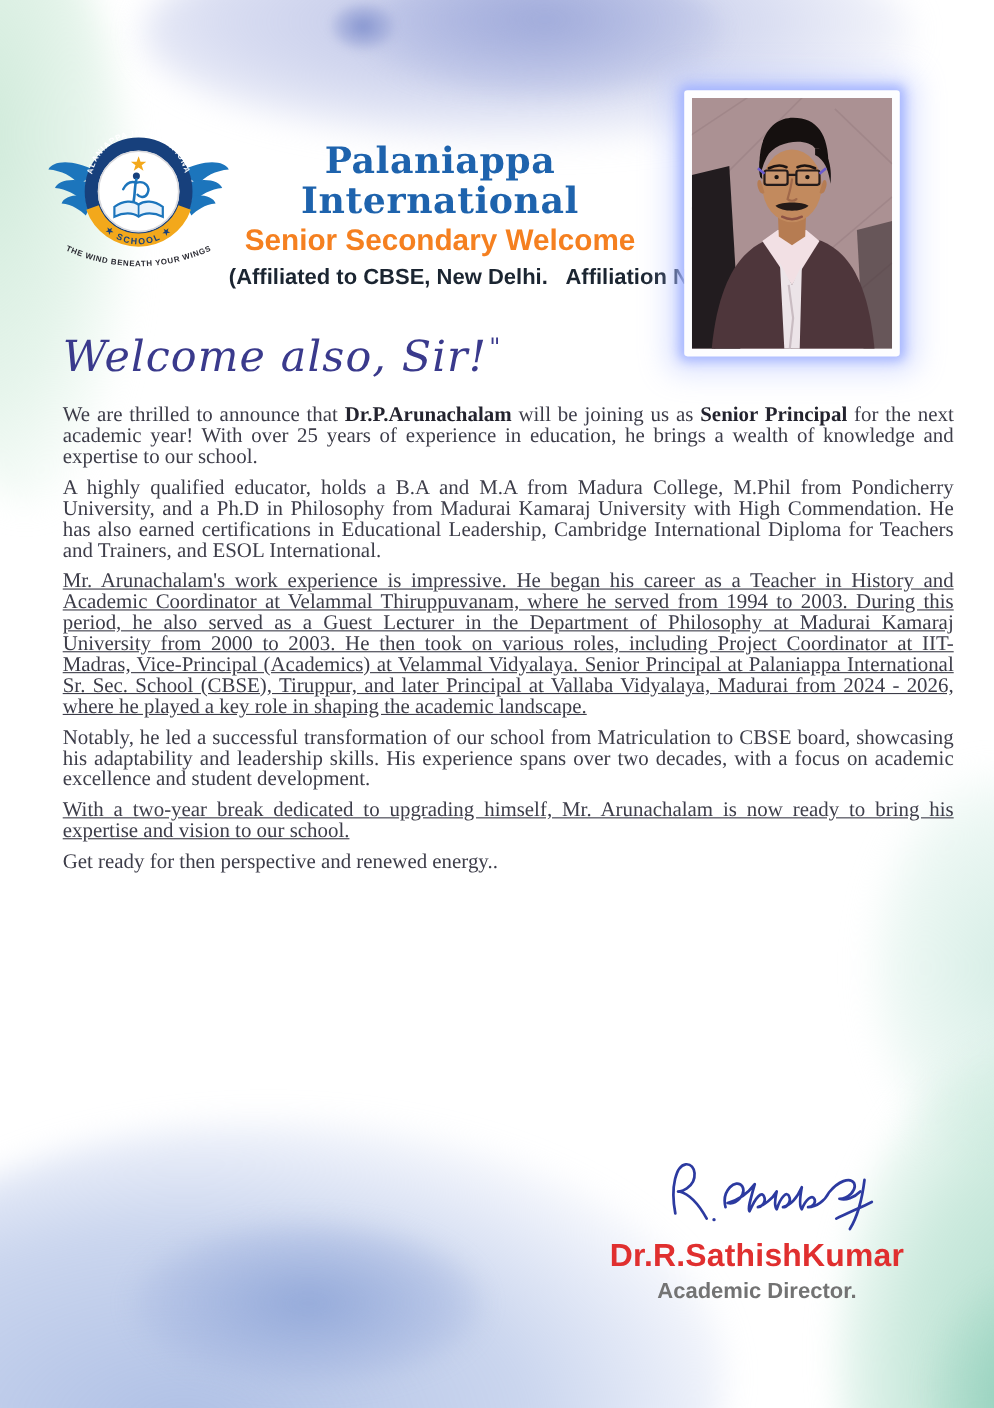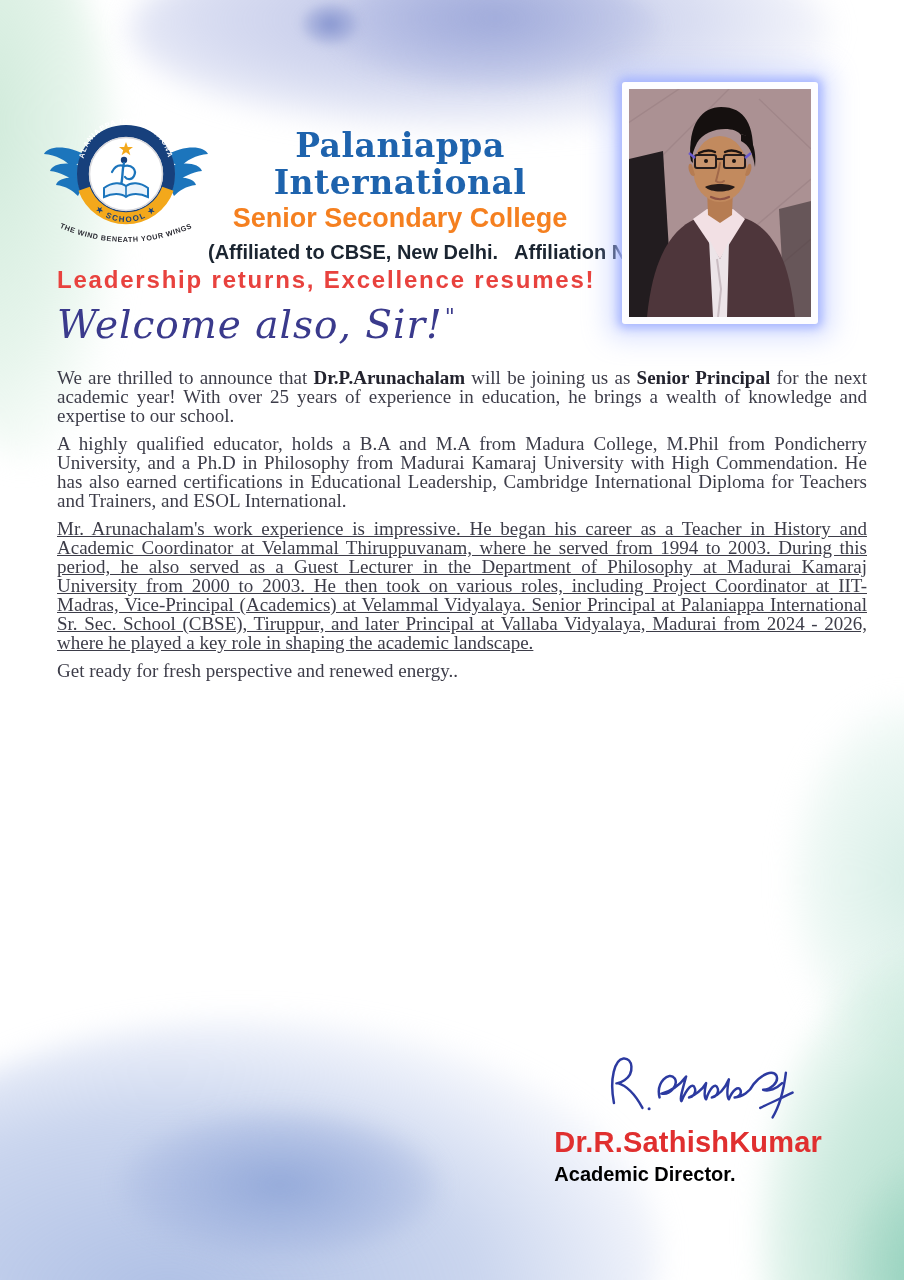--- a/index.html
+++ b/index.html
@@ -52,24 +52,24 @@
     color:#3a3a8c;letter-spacing:1px;}
   .welcome .mark{font-size:22px;vertical-align:14px;margin-left:2px;}
 
   
   .bodycopy{position:absolute;left:57px;top:368px;width:810px;color:#3d3d49;}
   .bodycopy p{margin:0 0 9px 0;font-size:19px;line-height:19px;text-align:justify;}
   .bodycopy p b{color:#23232e;}
   .bodycopy p.sp{margin-top:8px;text-decoration:underline;}
 
   
-  .signoff{position:absolute;top:1048px;right:82px;text-align:left;}
+  .signoff{position:absolute;top:1048px;right:82px;text-align:center;}
   .sig-svg{display:block;margin:0 4px 2px auto;}
   .sig-name{font-family:"Liberation Sans",sans-serif;font-weight:700;font-size:29px;color:#e02f2f;letter-spacing:.2px;}
-  .sig-title{font-family:"Liberation Sans",sans-serif;font-weight:700;font-size:20px;color:#000000;margin-top:4px;}
+  .sig-title{font-family:"Liberation Sans",sans-serif;font-weight:700;font-size:20px;color:#737373;margin-top:4px;}
 </style>
 </head>
 <body>
 
 <div class="page">
 
   <div class="wash wash-left-mint"></div>
   <div class="wash wash-top-cloud"></div>
   <div class="wash wash-top-cloud2"></div>
   <div class="wash wash-top-dot"></div>
@@ -119,21 +119,21 @@
       </g>
 
       <text font-family="Liberation Sans, sans-serif" font-size="7.2" font-weight="bold" fill="#2b2b33" letter-spacing=".6">
         <textPath href="#tagArc" startOffset="50%" text-anchor="middle">THE WIND BENEATH YOUR WINGS</textPath>
       </text>
     </svg>
   </div>
 
   <div class="title-block">
     <div class="school-name">Palaniappa International</div>
-    <div class="school-type">Senior Secondary College</div>
+    <div class="school-type">Senior Secondary Welcome</div>
     <div class="affiliation"><span>(Affiliated to CBSE, New Delhi.</span><span class="gap"></span><span>Affiliation No : 1931500)</span></div>
   </div>
 
   <div class="photo-frame">
     <svg width="182" height="228" viewBox="0 0 182 228">
       <rect width="182" height="228" fill="#ab9193"></rect>
       <g stroke="#9c8285" stroke-width="1.4" opacity=".7">
         <path d="M-10,40 L80,-20 M-10,110 L120,-20 M20,228 L182,90 M90,228 L182,150 M130,10 L182,60"></path>
       </g>
 
@@ -170,28 +170,29 @@
       <circle cx="105" cy="72" r="2" fill="#1a1210"></circle>
 
       <path d="M91,74 C90,82 88,88 87,92 C89,94 93,94 95,92" stroke="#a0684a" stroke-width="2" fill="none" stroke-linecap="round"></path>
 
       <path d="M76,98 C82,94 100,94 106,98 C100,104 82,104 76,98 Z" fill="#241a18"></path>
 
       <path d="M82,108 C88,111 94,111 100,108" stroke="#8d5244" stroke-width="2.2" fill="none" stroke-linecap="round"></path>
     </svg>
   </div>
 
-  <div class="headline">Leadership returns, Excellence resumes!</div>
   <div class="welcome"><span>Welcome also, Sir!</span><span class="mark">"</span></div>
 
   <div class="bodycopy">
     <p><span>We are thrilled to announce that </span><b>Dr.P.Arunachalam</b><span> will be joining us as </span><b>Senior Principal</b><span> for the next academic year! With over 25 years of experience in education, he brings a wealth of knowledge and expertise to our school.</span></p>
     <p>A highly qualified educator, holds a B.A and M.A from Madura College, M.Phil from Pondicherry University, and a Ph.D in Philosophy from Madurai Kamaraj University with High Commendation. He has also earned certifications in Educational Leadership, Cambridge International Diploma for Teachers and Trainers, and ESOL International.</p>
     <p class="sp">Mr. Arunachalam's work experience is impressive. He began his career as a Teacher in History and Academic Coordinator at Velammal Thiruppuvanam, where he served from 1994 to 2003. During this period, he also served as a Guest Lecturer in the Department of Philosophy at Madurai Kamaraj University from 2000 to 2003. He then took on various roles, including Project Coordinator at IIT-Madras, Vice-Principal (Academics) at Velammal Vidyalaya. Senior Principal at Palaniappa International Sr. Sec. School (CBSE), Tiruppur, and later Principal at Vallaba Vidyalaya, Madurai from 2024 - 2026, where he played a key role in shaping the academic landscape.</p>
-    <p>Get ready for fresh perspective and renewed energy..</p>
+    <p>Notably, he led a successful transformation of our school from Matriculation to CBSE board, showcasing his adaptability and leadership skills. His experience spans over two decades, with a focus on academic excellence and student development.</p>
+    <p class="sp">With a two-year break dedicated to upgrading himself, Mr. Arunachalam is now ready to bring his expertise and vision to our school.</p>
+    <p>Get ready for then perspective and renewed energy..</p>
   </div>
 
   <div class="signoff">
     <svg class="sig-svg" width="220" height="76" viewBox="0 0 230 80">
       <g fill="none" stroke="#2c3aa0" stroke-width="2.6" stroke-linecap="round" stroke-linejoin="round">
         <path d="M16,58 C11,32 17,12 26,11 C36,10 38,27 27,34 C21,38 16,37 20,37 C31,40 40,52 46,63"></path>
         <circle cx="53" cy="64" r="1.6" fill="#2c3aa0" stroke="none"></circle>
         <path d="M64,52 C60,36 74,24 80,32 C84,39 75,50 66,48 C78,45 86,38 92,30 C88,44 85,54 87,56 C93,42 99,36 101,42 C103,47 99,52 95,52 C101,50 109,44 113,37 C111,46 111,52 113,54 C117,42 123,36 125,42 C127,47 123,52 119,52 C127,50 133,42 137,33 C135,44 135,52 137,54 C141,44 147,40 149,44 C151,48 147,52 143,52 C151,52 159,46 163,38 C172,27 183,23 187,29 C190,36 181,44 173,44 C179,46 187,43 193,37"></path>
         <path d="M197,26 C195,42 191,60 183,73"></path>
         <path d="M170,63 C180,58 194,52 204,47"></path>

